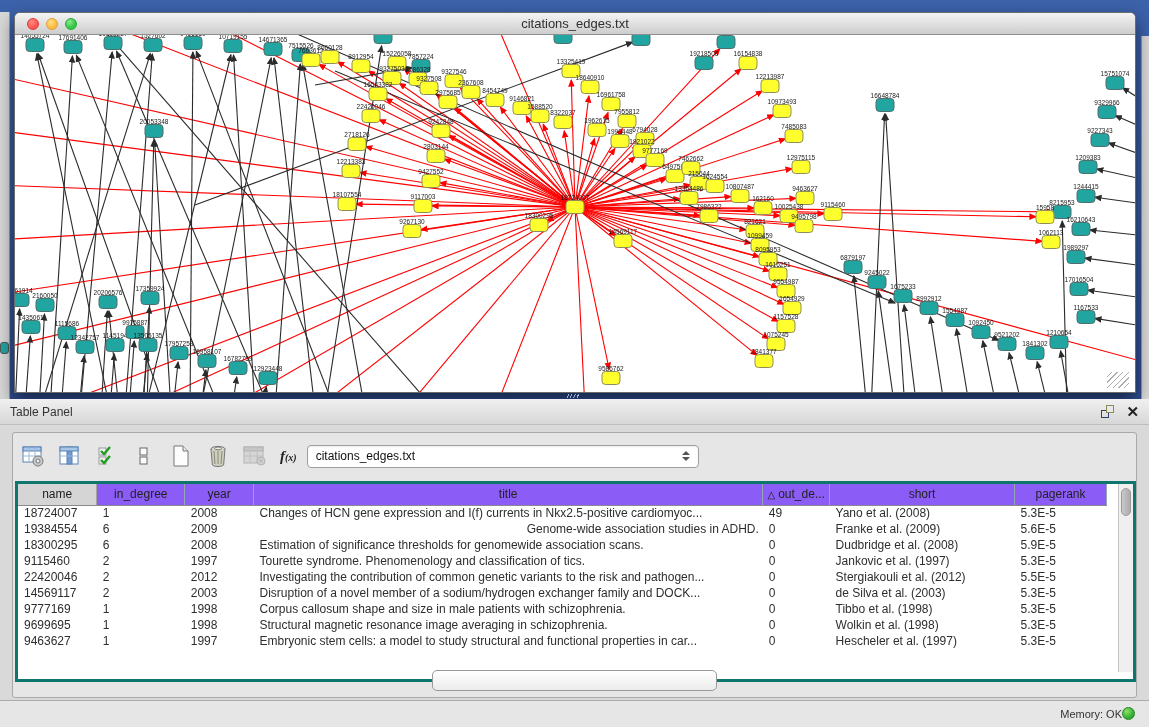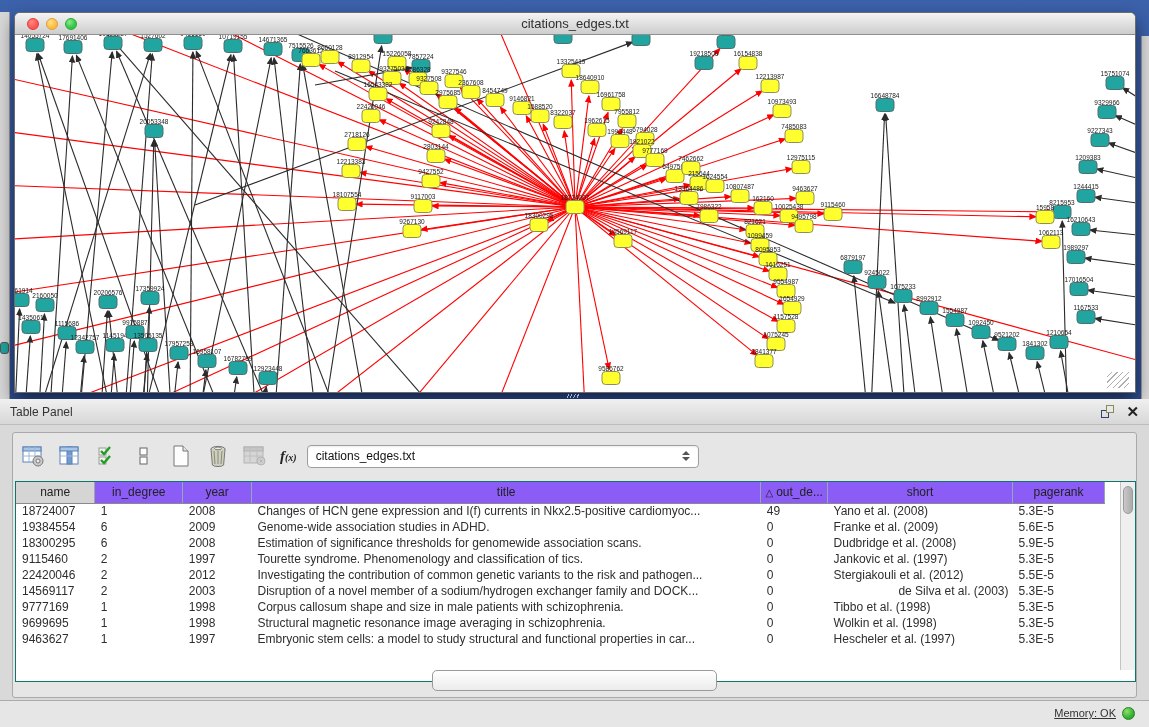--- a/index.html
+++ b/index.html
@@ -57,21 +57,21 @@
   .dropdown { width:392px; height:23px; background:#fff; border:1px solid #9f9f9f;
     border-radius:4px; display:flex; align-items:center; padding:0 8px; font-size:12px; color:#111;
     box-shadow:inset 0 1px 2px rgba(0,0,0,.08); }
   .dd-label { flex:1; }
   .dd-arrows { display:flex; flex-direction:column; gap:2px; }
   .dd-arrows i { display:block; width:0; height:0; border-left:4px solid transparent; border-right:4px solid transparent; }
   .dd-up { border-bottom:4px solid #555; }
   .dd-down { border-top:4px solid #555; }
 
   .table-wrap { position:absolute; left:2px; top:48px; width:1121px; height:201px;
-    background:#fff; border:1px solid #0f766e; overflow:hidden; }
+    background:#fff; border:3px solid #0f766e; overflow:hidden; }
   table.grid { border-collapse:collapse; table-layout:fixed; width:1089px; font-size:12px; color:#2e2e2e; }
   table.grid th { height:21px; font-weight:normal; font-size:12px; color:#222;
     background:#8b5cf6; border-right:1px solid #93a8b3; border-bottom:1px solid #8a8a8a;
     text-align:center; overflow:hidden; white-space:nowrap; }
   table.grid th.namecol { background:#d5d5d5; border-right:1px solid #a5a5a5; }
   table.grid td { height:16px; padding:0 4px 0 6px; white-space:nowrap; overflow:hidden; }
   .sort-glyph { font-size:10px; margin-right:3px; }
   .vscroll { position:absolute; right:0; top:0; width:15px; height:188px;
     background:#efefef; border-left:1px solid #c4c4c4; }
   .vthumb { position:absolute; left:2px; top:4px; width:10px; height:28px;
@@ -81,22 +81,22 @@
   .seg { display:flex; border:1px solid #9a9a9a; border-radius:5px; overflow:hidden; height:21px;
     background:linear-gradient(#ffffff,#ececec); }
   .seg button { border:none; background:transparent; font-size:12px; color:#111; padding:0 14px;
     height:21px; border-right:1px solid #a8a8a8; font-family:inherit;margin-top:24px; }
   .seg button:last-child { border-right:none; }
   .seg button.selected { background:linear-gradient(#8c8c8c,#707070); color:#f2f2f2; }
 
   
   .statusbar { position:absolute; left:0; top:700px; width:1149px; height:27px;
     background:#e6e6e6; border-top:1px solid #ababab; }
-  .mem { position:absolute; right:14px; top:6px; display:flex; gap:6px;
-    font-size:11px; color:#333;text-decoration:underline; }
+  .mem { position:absolute; right:14px; top:6px; display:flex; align-items:center; 
+    font-size:11px; color:#333; }
   .mem-dot { width:13px; height:13px; border-radius:50%;
     background:radial-gradient(circle at 35% 30%, #8fe06a, #2fae2f 65%); border:1px solid #238223; }
 </style>
 </head>
 <body>
 
 <div class="desktop">
   <div class="side-sliver sliver-left">
     <div class="sliver-node"></div>
   </div>
@@ -603,21 +603,21 @@
               <td style="width: 68px;">2008</td>
               <td style="width: 504px;">Changes of HCN gene expression and I(f) currents in Nkx2.5-positive cardiomyoc...</td>
               <td style="width: 66px;">49</td>
               <td style="width: 183px;">Yano et al. (2008)</td>
               <td style="width: 91px;">5.3E-5</td>
             </tr>
             <tr>
               <td style="width: 78px;">19384554</td>
               <td style="width: 87px;">6</td>
               <td style="width: 68px; margin-top: 7px;">2009</td>
-              <td style="width: 504px;">Genome-wide association studies in ADHD.</td>
+              <td style="width: 504px; text-align: right;">Genome-wide association studies in ADHD.</td>
               <td style="width: 66px;">0</td>
               <td style="width: 183px;">Franke et al. (2009)</td>
               <td style="width: 91px;">5.6E-5</td>
             </tr>
             <tr>
               <td style="width: 78px;">18300295</td>
               <td style="width: 87px;">6</td>
               <td style="width: 68px;">2008</td>
               <td style="width: 504px;">Estimation of significance thresholds for genomewide association scans.</td>
               <td style="width: 66px;">0</td>
@@ -641,21 +641,21 @@
               <td style="width: 66px;">0</td>
               <td style="width: 183px;">Stergiakouli et al. (2012)</td>
               <td style="width: 91px;">5.5E-5</td>
             </tr>
             <tr>
               <td style="width: 78px;">14569117</td>
               <td style="width: 87px;">2</td>
               <td style="width: 68px;">2003</td>
               <td style="width: 504px;">Disruption of a novel member of a sodium/hydrogen exchanger family and DOCK...</td>
               <td style="width: 66px;">0</td>
-              <td style="width: 183px; text-align: right;">de Silva et al. (2003)</td>
+              <td style="width: 183px;">de Silva et al. (2003)</td>
               <td style="width: 91px;">5.3E-5</td>
             </tr>
             <tr>
               <td style="width: 78px;">9777169</td>
               <td style="width: 87px;">1</td>
               <td style="width: 68px;">1998</td>
               <td style="width: 504px;">Corpus callosum shape and size in male patients with schizophrenia.</td>
               <td style="width: 66px;">0</td>
               <td style="width: 183px;">Tibbo et al. (1998)</td>
               <td style="width: 91px;">5.3E-5</td>

